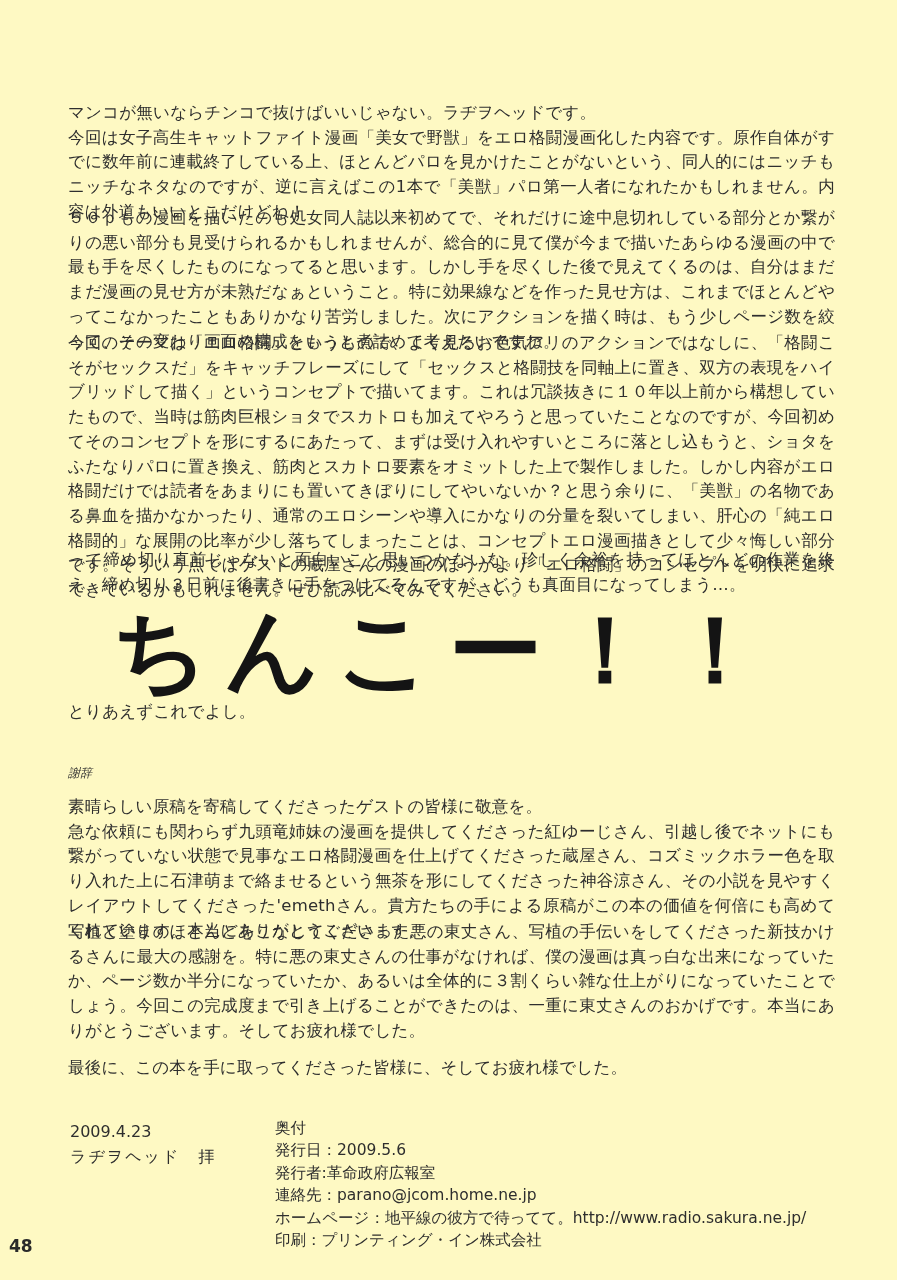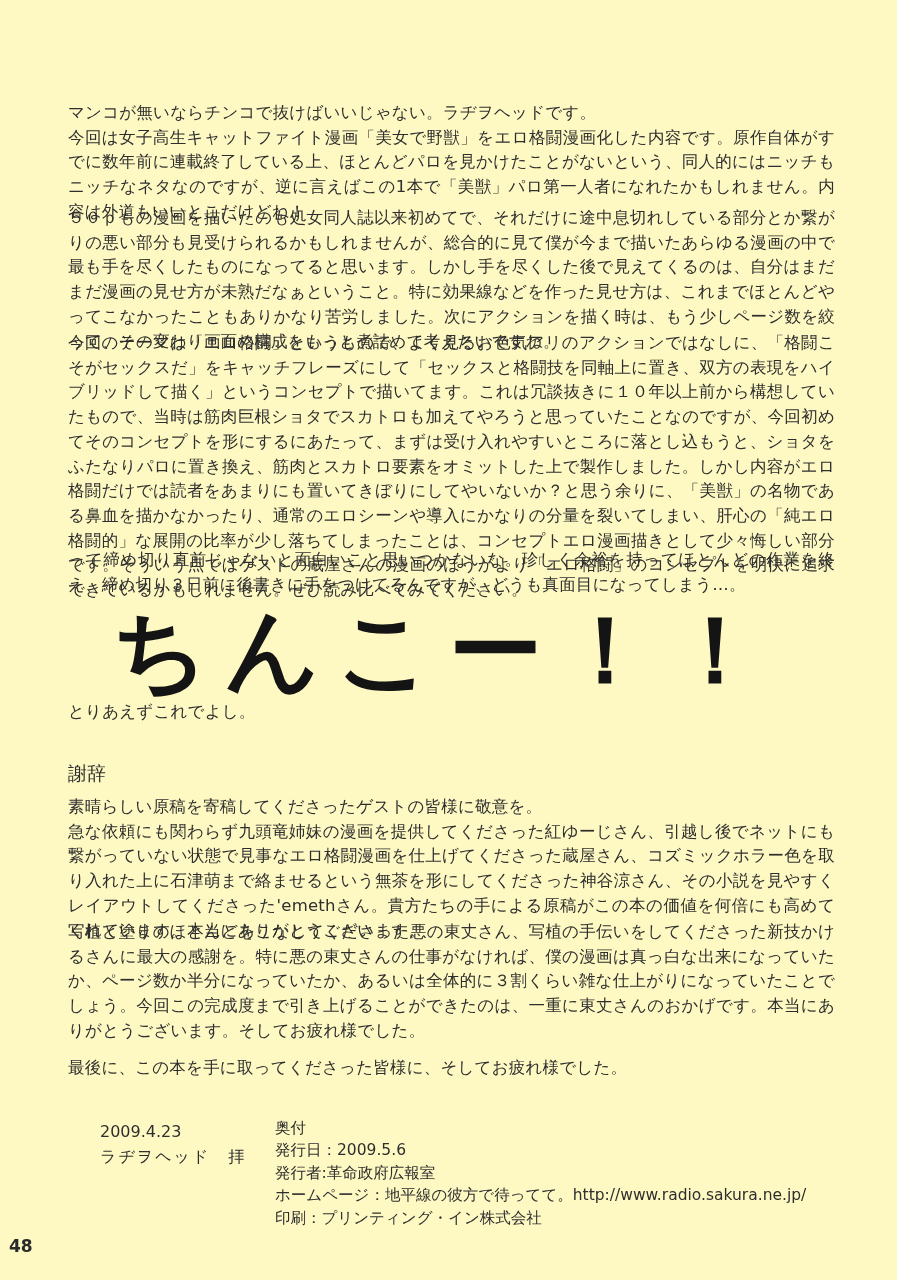--- a/index.html
+++ b/index.html
@@ -44,35 +44,35 @@
     letter-spacing: 16px;
     color: #141414;
     white-space: nowrap;
     transform: scaleY(0.98);
   }
   .after-shout { top: 700px; }
   .thanks-heading {
     position: absolute;
     left: 68px;
     top: 761px;
-    font-size: 19px;
+    font-size: 12px;
     line-height: 24.7px;
     color: #2e2e2e;
+    font-style: italic;
   }
   .ack1 { top: 795px; }
   .ack2 { top: 920px; }
   .final-line { top: 1056px; }
   .date-block {
     position: absolute;
     left: 70px;
     top: 1119px;
     font-size: 16px;
     line-height: 25px;
     color: #2e2e2e;
-    margin-left: 30px;
   }
   .date-block .sig { letter-spacing: 2px; text-align: center; }
   .colophon {
     position: absolute;
     right: 62px;
     top: 1117px;
     width: 560px;
     font-size: 15.5px;
     line-height: 22.4px;
     color: #2e2e2e;
@@ -110,19 +110,20 @@
 
   <div class="date-block">
     <div>2009.4.23</div>
     <div class="sig">ラヂヲヘッド　拝</div>
   </div>
 
   <div class="colophon">
     <div>奥付</div>
     <div>発行日：2009.5.6</div>
     <div>発行者:革命政府広報室</div>
+    <div>連絡先：parano@jcom.home.ne.jp</div>
     <div>ホームページ：地平線の彼方で待ってて。http://www.radio.sakura.ne.jp/</div>
     <div>印刷：プリンティング・イン株式会社</div>
   </div>
 
   <div class="page-number">48</div>
 
 </div>
 
 </body></html>

